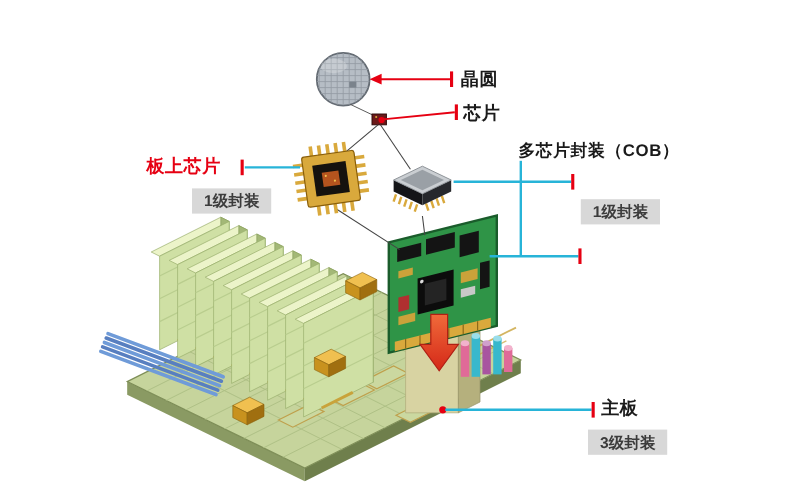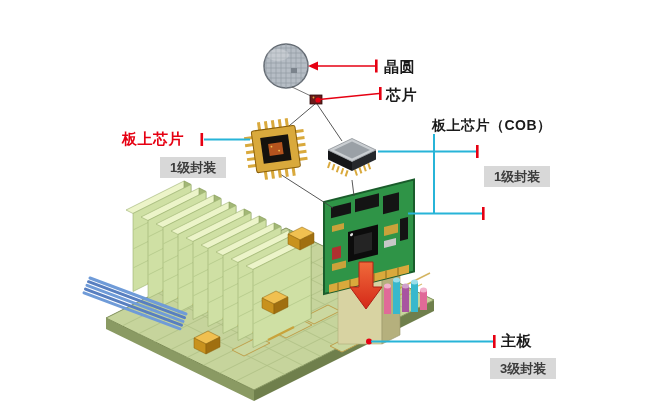--- a/index.html
+++ b/index.html
@@ -262,21 +262,21 @@
   </g>
 </svg>
 
 <div class="lbl" style="left:348px; top:59px">晶圆</div>
 
 <div class="lbl" style="left:350px; top:87px">芯片</div>
 
 <div class="lbl red" style="left:86px; top:131px">板上芯片</div>
 <div class="badge" style="left:124px; top:157px">1级封装</div>
 
-<div class="lbl small" style="left:396px; top:118px">板上芯片（COB）</div>
+<div class="lbl small" style="left:396px; top:118px">多芯片封装（COB）</div>
 
 <div class="badge" style="left:448px; top:166px">1级封装</div>
 
 
 <div class="lbl" style="left:465px; top:333px">主板</div>
 <div class="badge" style="left:454px; top:358px">3级封装</div>
 
 </div>
 
 </body></html>

